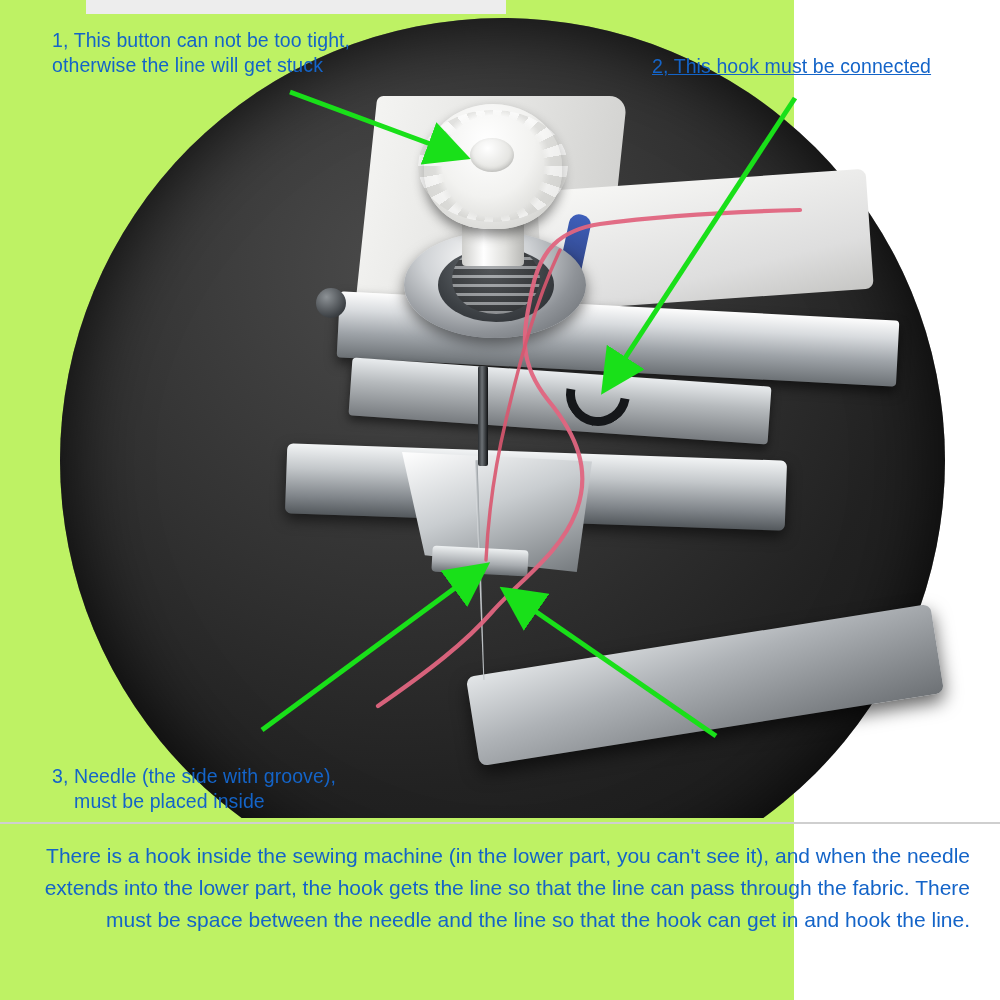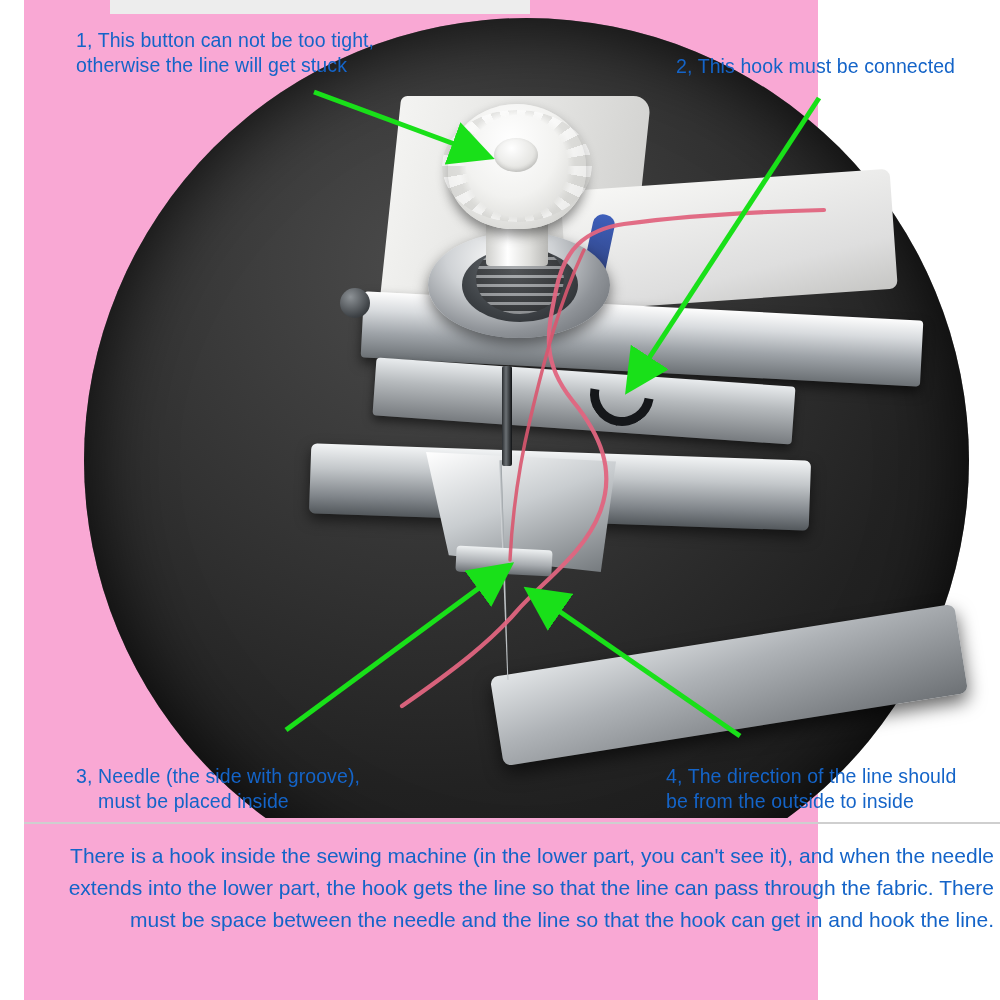--- a/index.html
+++ b/index.html
@@ -12,22 +12,21 @@
     height: 1000px;
     font-family: "Liberation Sans", sans-serif;
     overflow: hidden;
     position: relative;
   }
 
   #page {
     position: relative;
     width: 794px;
     height: 1000px;
-    background: #f9a8d4;
-    margin-left: 24px;
+    background: #bef264;
   }
 
   
   #photo-stage {
     position: absolute;
     left: 0;
     top: 0;
     width: 1000px;
     height: 818px;
     overflow: hidden;
@@ -233,21 +232,21 @@
   
   .anno-text {
     position: absolute;
     color: #1464c8;
     font-size: 19.5px;
     line-height: 25px;
     white-space: pre;
     letter-spacing: .1px;
   }
   #note-1 { left: 52px;  top: 28px;  }
-  #note-2 { left: 652px; top: 54px;  }
+  #note-2 { left: 652px; top: 54px; text-decoration: underline;  }
   #note-3 { left: 52px;  top: 764px; }
   #note-4 { left: 642px; top: 764px; }
 
   
   .divider {
     position: absolute;
     left: 0; top: 822px;
     width: 1000px; height: 2px;
     background: #cfcfcf;
   }
@@ -315,20 +314,18 @@
       <line x1="262" y1="730" x2="474" y2="574" stroke="#19e019" stroke-width="5" marker-end="url(#ah)"></line>
 
       <line x1="716" y1="736" x2="516" y2="598" stroke="#19e019" stroke-width="5" marker-end="url(#ah)"></line>
     </svg>
 
     <div class="anno-text" id="note-1">1, This button can not be too tight,
 otherwise the line will get stuck</div>
     <div class="anno-text" id="note-2">2, This hook must be connected</div>
     <div class="anno-text" id="note-3">3, Needle (the side with groove),
     must be placed inside</div>
-    <div class="anno-text" id="note-4">4, The direction of the line should
-be from the outside to inside</div>
   </div>
 
   <div class="divider"></div>
   <div id="caption">There is a hook inside the sewing machine (in the lower part, you can't see it), and when the needle extends into the lower part, the hook gets the line so that the line can pass through the fabric. There must be space between the needle and the line so that the hook can get in and hook the line.</div>
 
 </div>
 
 </body></html>

